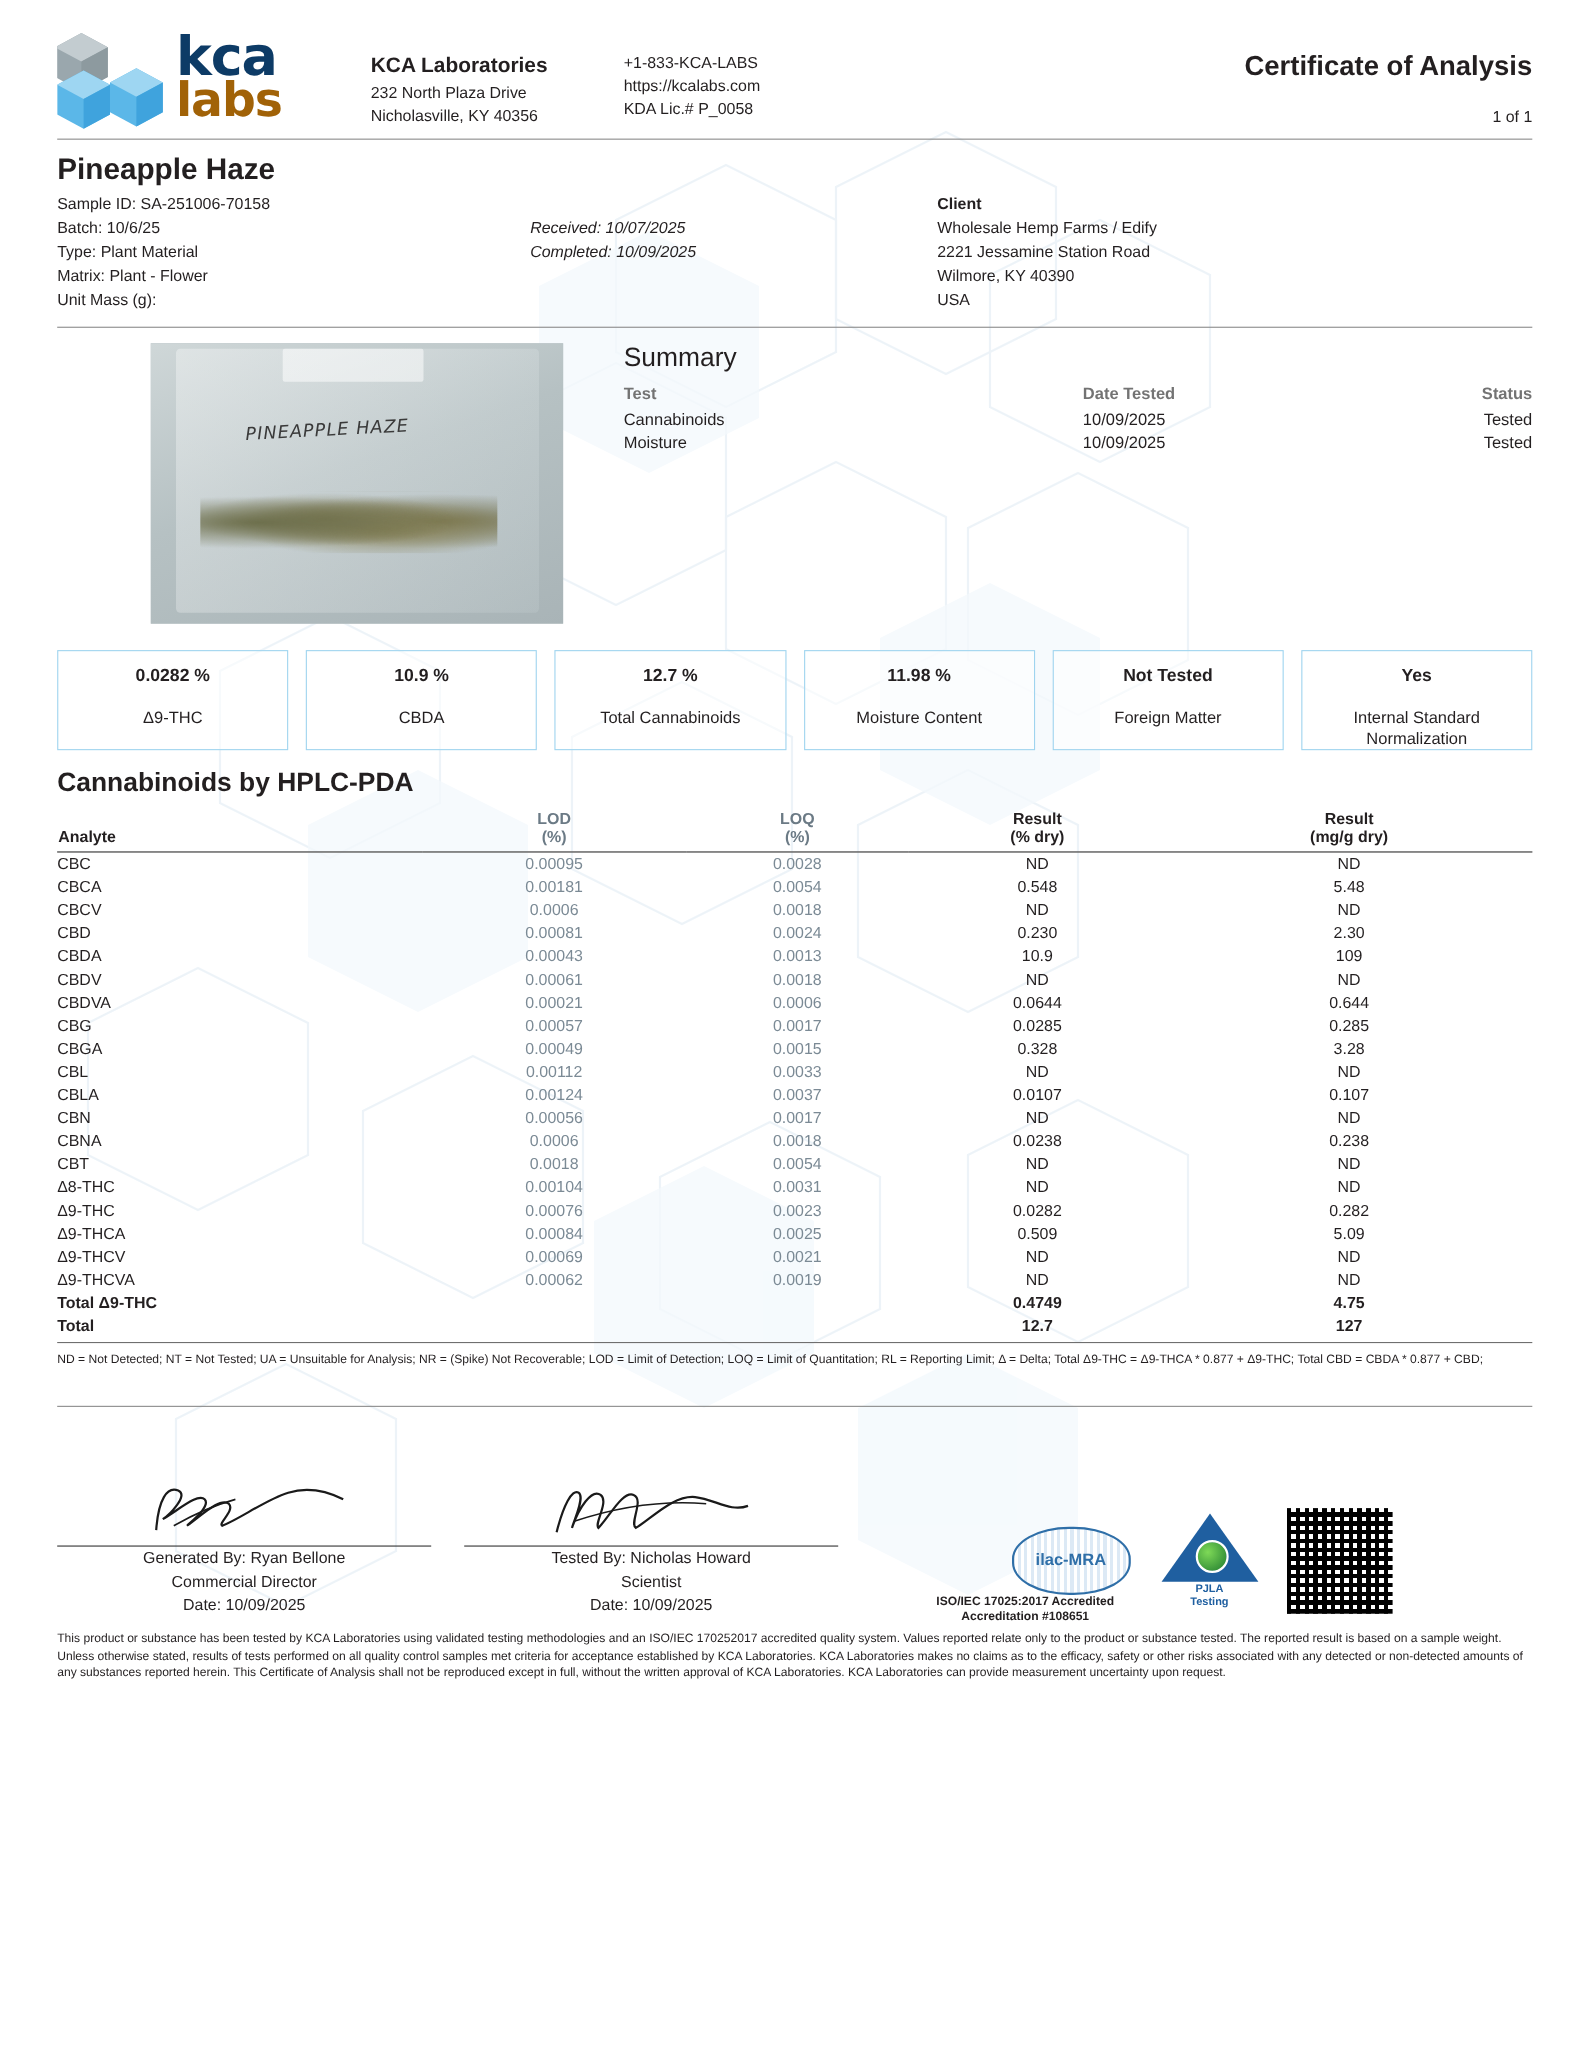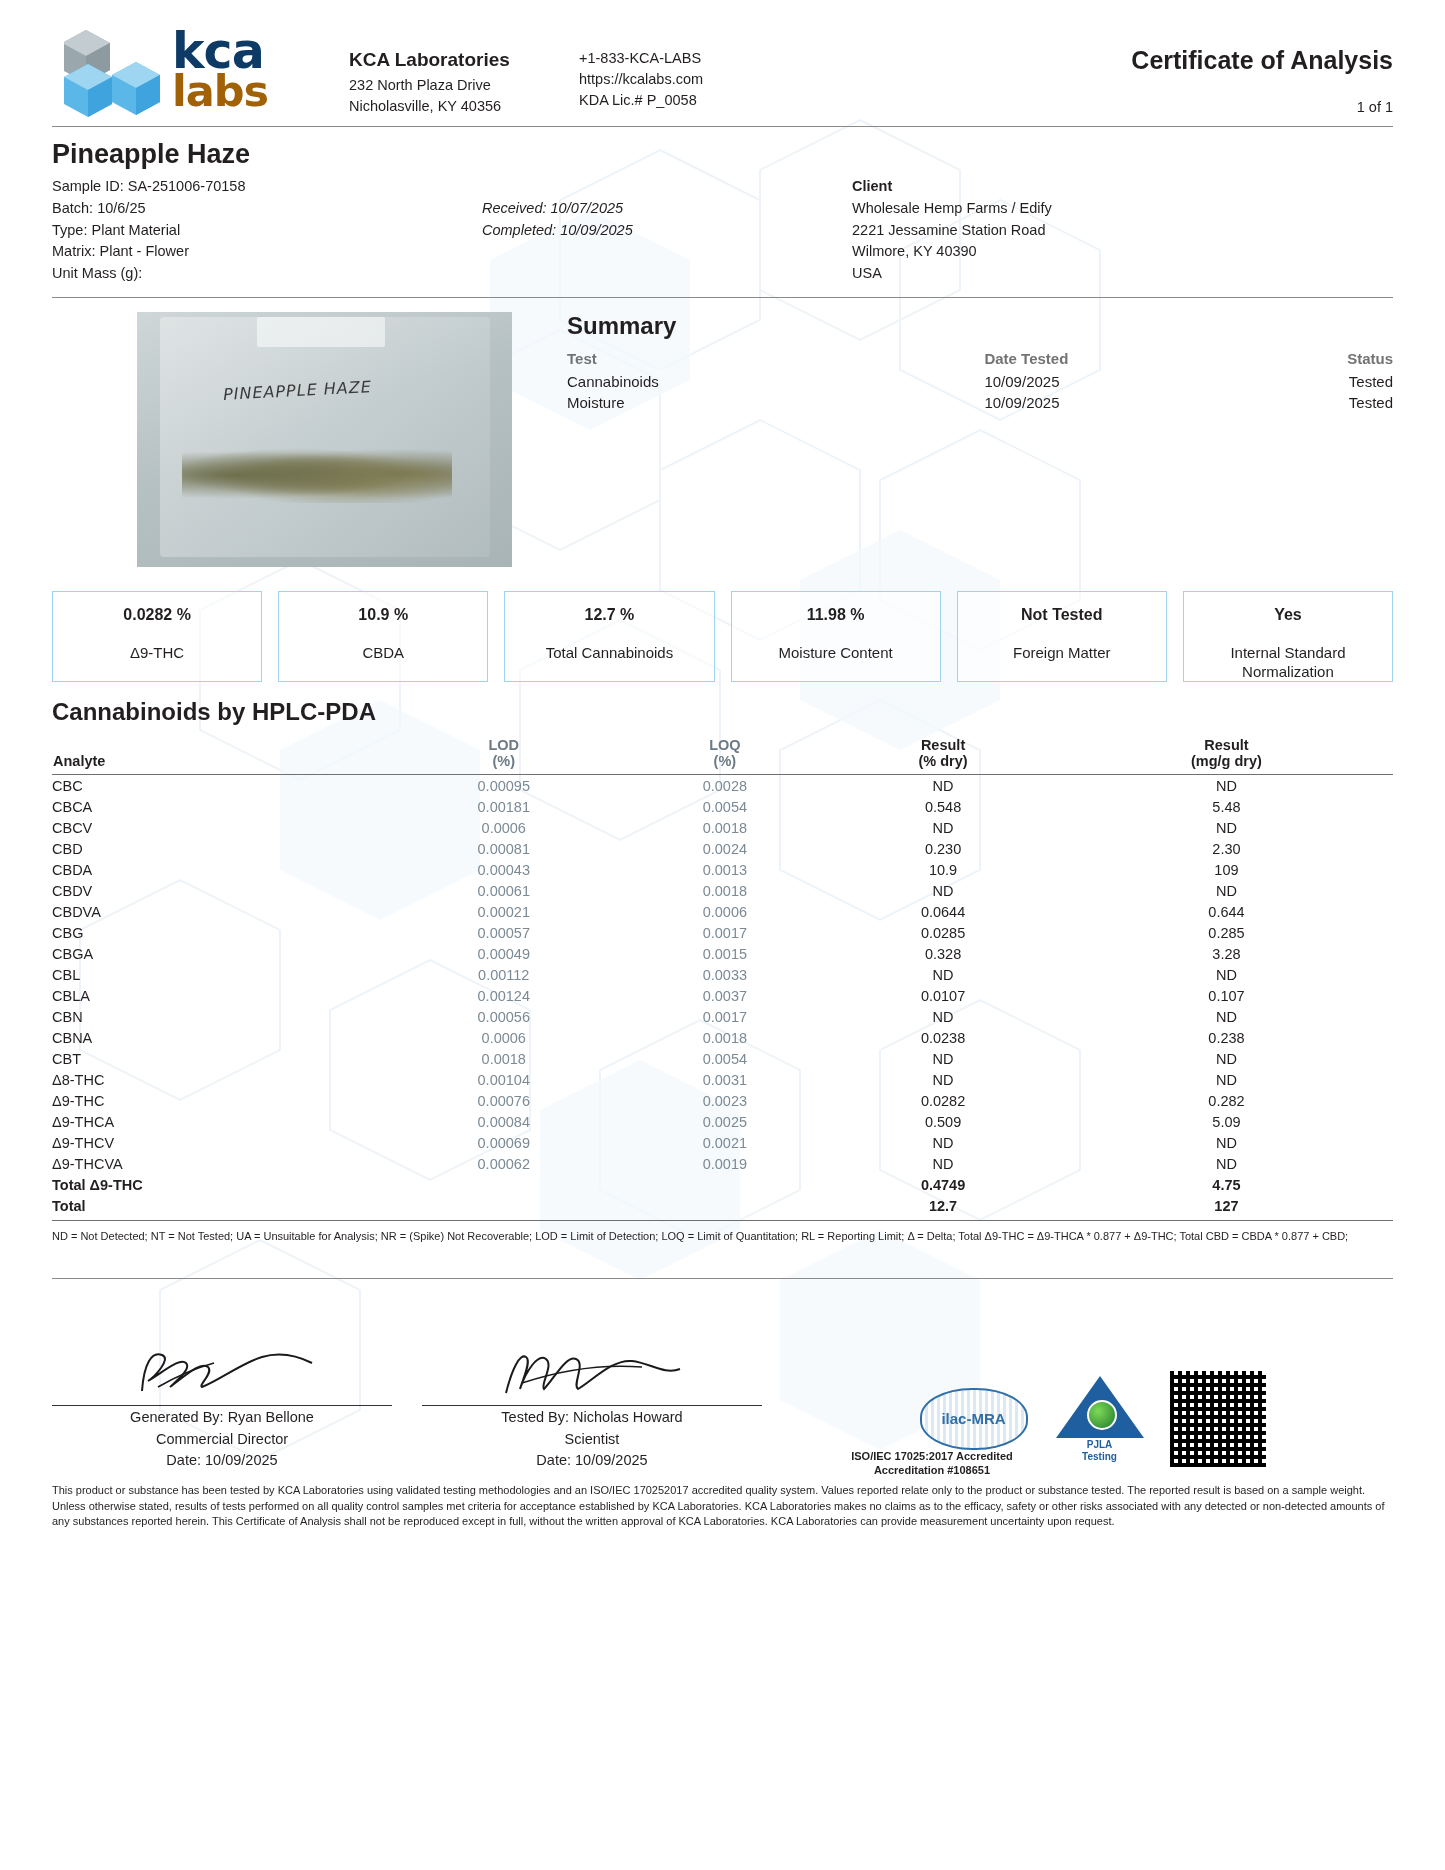--- a/index.html
+++ b/index.html
@@ -42,21 +42,20 @@
     display: flex;
     align-items: flex-start;
     padding-top: 26px;
     padding-bottom: 8px;
   }
   .logo-block {
     display: flex;
     align-items: flex-start;
     width: 285px;
     flex: 0 0 285px;
-    margin-left: 12px;
   }
   .cubes {
     width: 100px;
     height: 92px;
     position: relative;
     margin-right: 8px;
   }
   .kca-word {
     line-height: 0.88;
     padding-top: 4px;
@@ -185,21 +184,21 @@
     width: 34%; height: 12%;
     background: rgba(255,255,255,0.55);
     border-radius: 2px;
   }
   .summary {
     flex: 1;
     padding-left: 55px;
   }
   .summary h2 {
     font-size: 24px;
-    font-weight: bold;
+    font-weight: normal;
     margin: 0 0 8px 0;
   }
   .summary-table {
     width: 100%;
     border-collapse: collapse;
     font-size: 15px;
   }
   .summary-table th {
     text-align: left;
     color: #737373;

